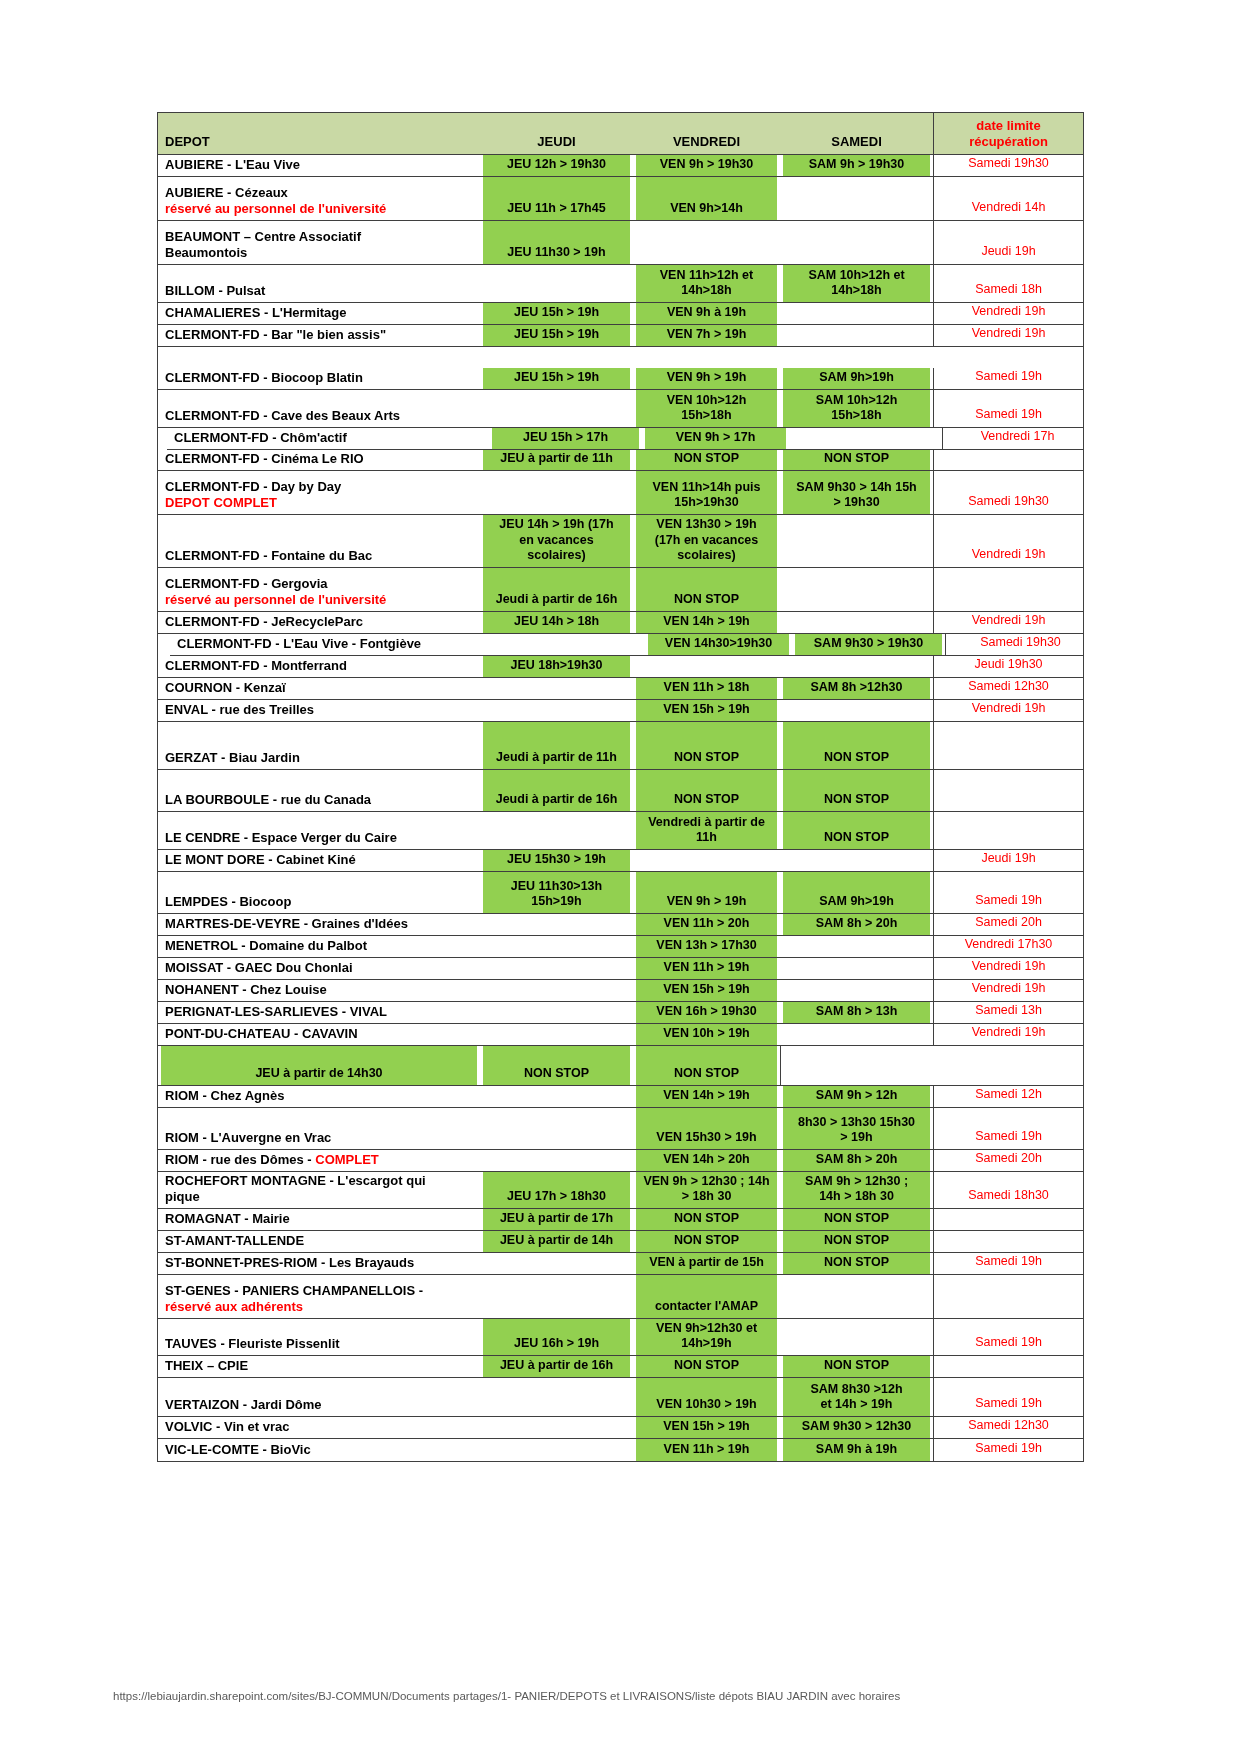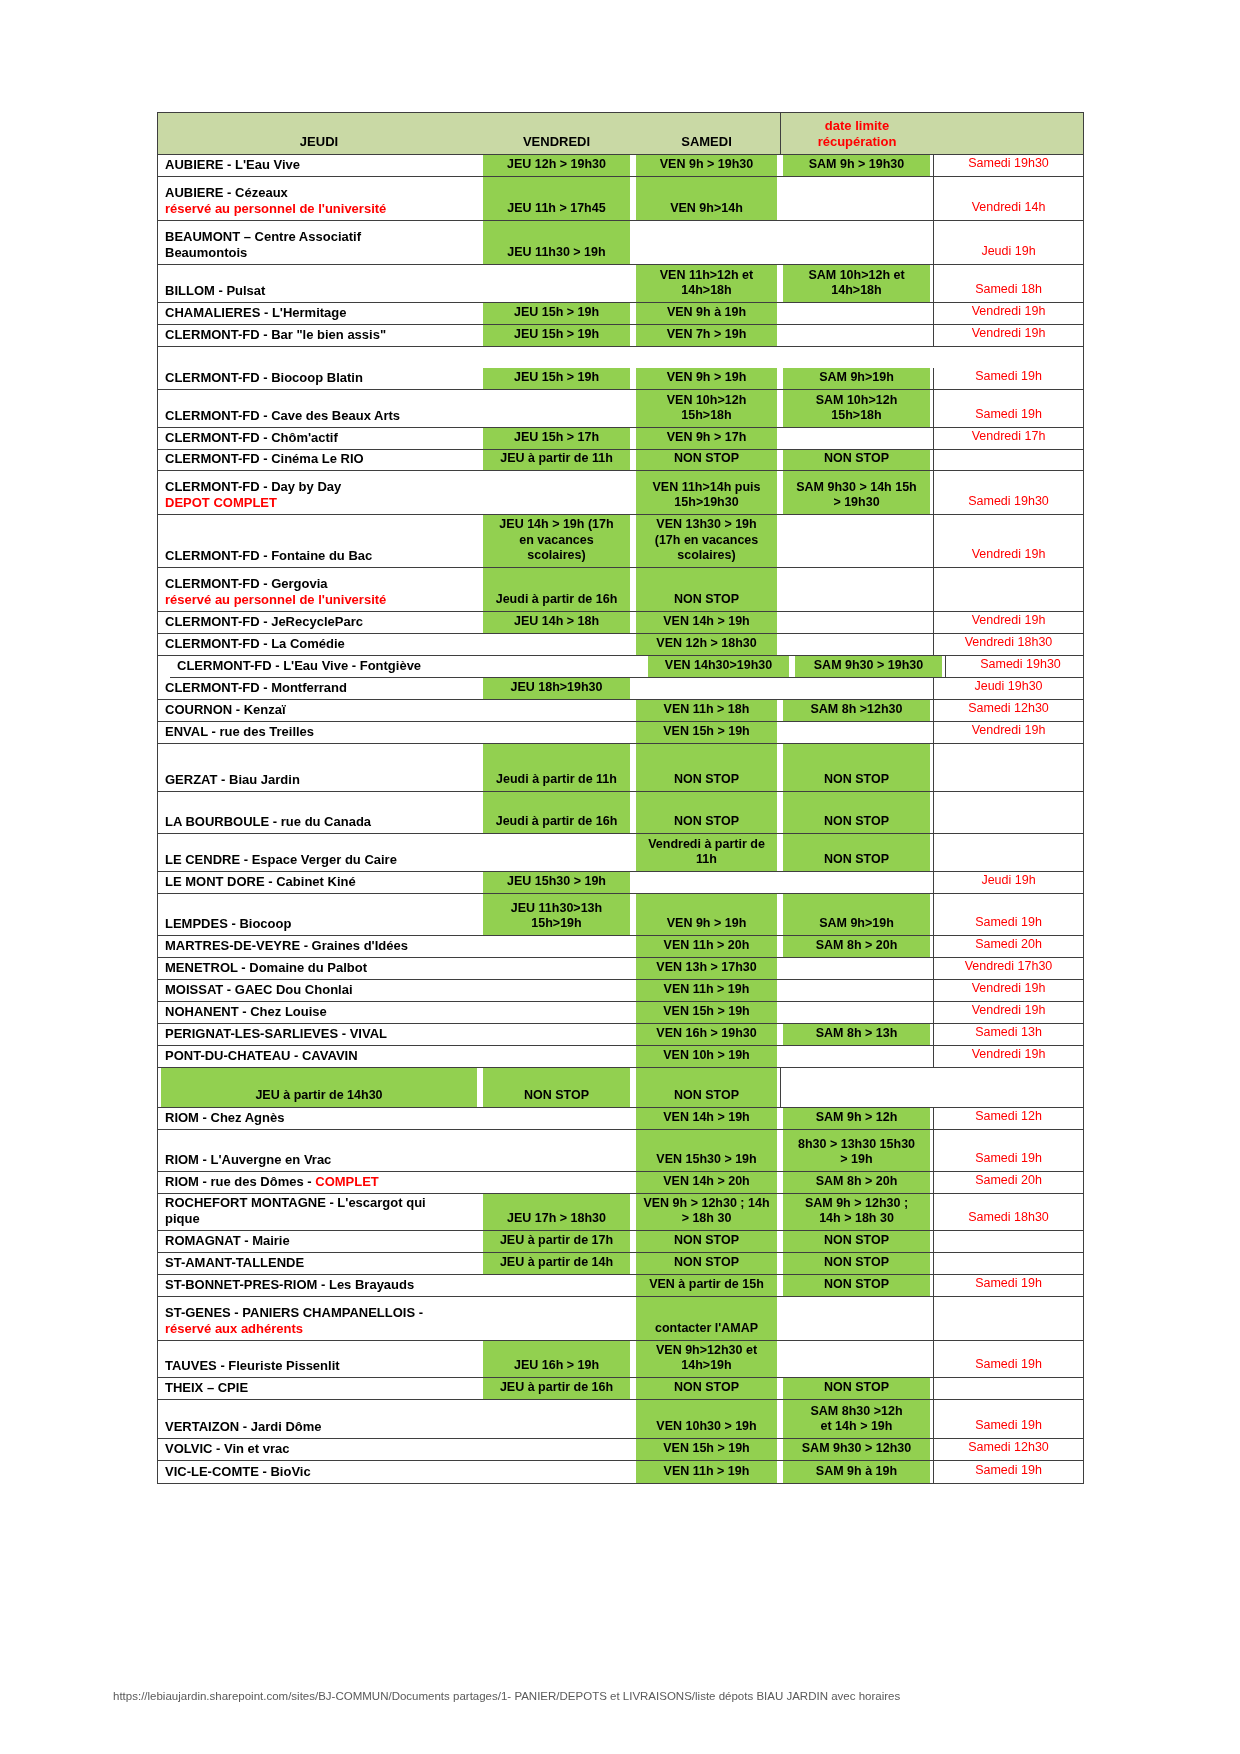--- a/index.html
+++ b/index.html
@@ -50,20 +50,21 @@
     font-size:11.5px; color:#595959; white-space:nowrap;
   }
 </style>
 </head>
 <body>
 
 <div class="page">
 
   <div class="tbl">
     <div class="row hdr" style="min-height:42px">
+      <div class="cell h-depot">DEPOT</div>
       <div class="cell h-center">JEUDI</div>
       <div class="cell h-center">VENDREDI</div>
       <div class="cell h-center">SAMEDI</div>
       <div class="cell h-limite">date limite
 récupération</div>
     </div>
     <div id="table-body">
         <div class="row" style="min-height: 22px;">
           <div class="cell depot">
             <div><span>AUBIERE - L'Eau Vive</span></div>
@@ -167,21 +168,21 @@
           <div class="cell time">
             <div class="green-block">VEN 10h&gt;12h
 15h&gt;18h</div>
           </div>
           <div class="cell time">
             <div class="green-block">SAM 10h&gt;12h
 15h&gt;18h</div>
           </div>
           <div class="cell limite">Samedi 19h</div>
         </div>
-        <div class="row" style="min-height: 22px;">
+        <div class="row" style="min-height: 22px; margin-left: 9px;">
           <div class="cell depot">
             <div><span>CLERMONT-FD - Chôm'actif</span></div>
           </div>
           <div class="cell time">
             <div class="green-block">JEU 15h &gt; 17h</div>
           </div>
           <div class="cell time">
             <div class="green-block">VEN 9h &gt; 17h</div>
           </div>
           <div class="cell time"></div>
@@ -252,31 +253,20 @@
             <div><span>CLERMONT-FD - JeRecycleParc</span></div>
           </div>
           <div class="cell time">
             <div class="green-block">JEU 14h &gt; 18h</div>
           </div>
           <div class="cell time">
             <div class="green-block">VEN 14h &gt; 19h</div>
           </div>
           <div class="cell time"></div>
           <div class="cell limite">Vendredi 19h</div>
-        </div>
-        <div class="row" style="min-height: 22px;">
-          <div class="cell depot">
-            <div><span>CLERMONT-FD - La Comédie</span></div>
-          </div>
-          <div class="cell time"></div>
-          <div class="cell time">
-            <div class="green-block">VEN 12h &gt; 18h30</div>
-          </div>
-          <div class="cell time"></div>
-          <div class="cell limite">Vendredi 18h30</div>
         </div>
         <div class="row" style="min-height: 22px; margin-left: 12px;">
           <div class="cell depot">
             <div><span>CLERMONT-FD - L'Eau Vive - Fontgiève</span></div>
           </div>
           <div class="cell time"></div>
           <div class="cell time">
             <div class="green-block">VEN 14h30&gt;19h30</div>
           </div>
           <div class="cell time">

